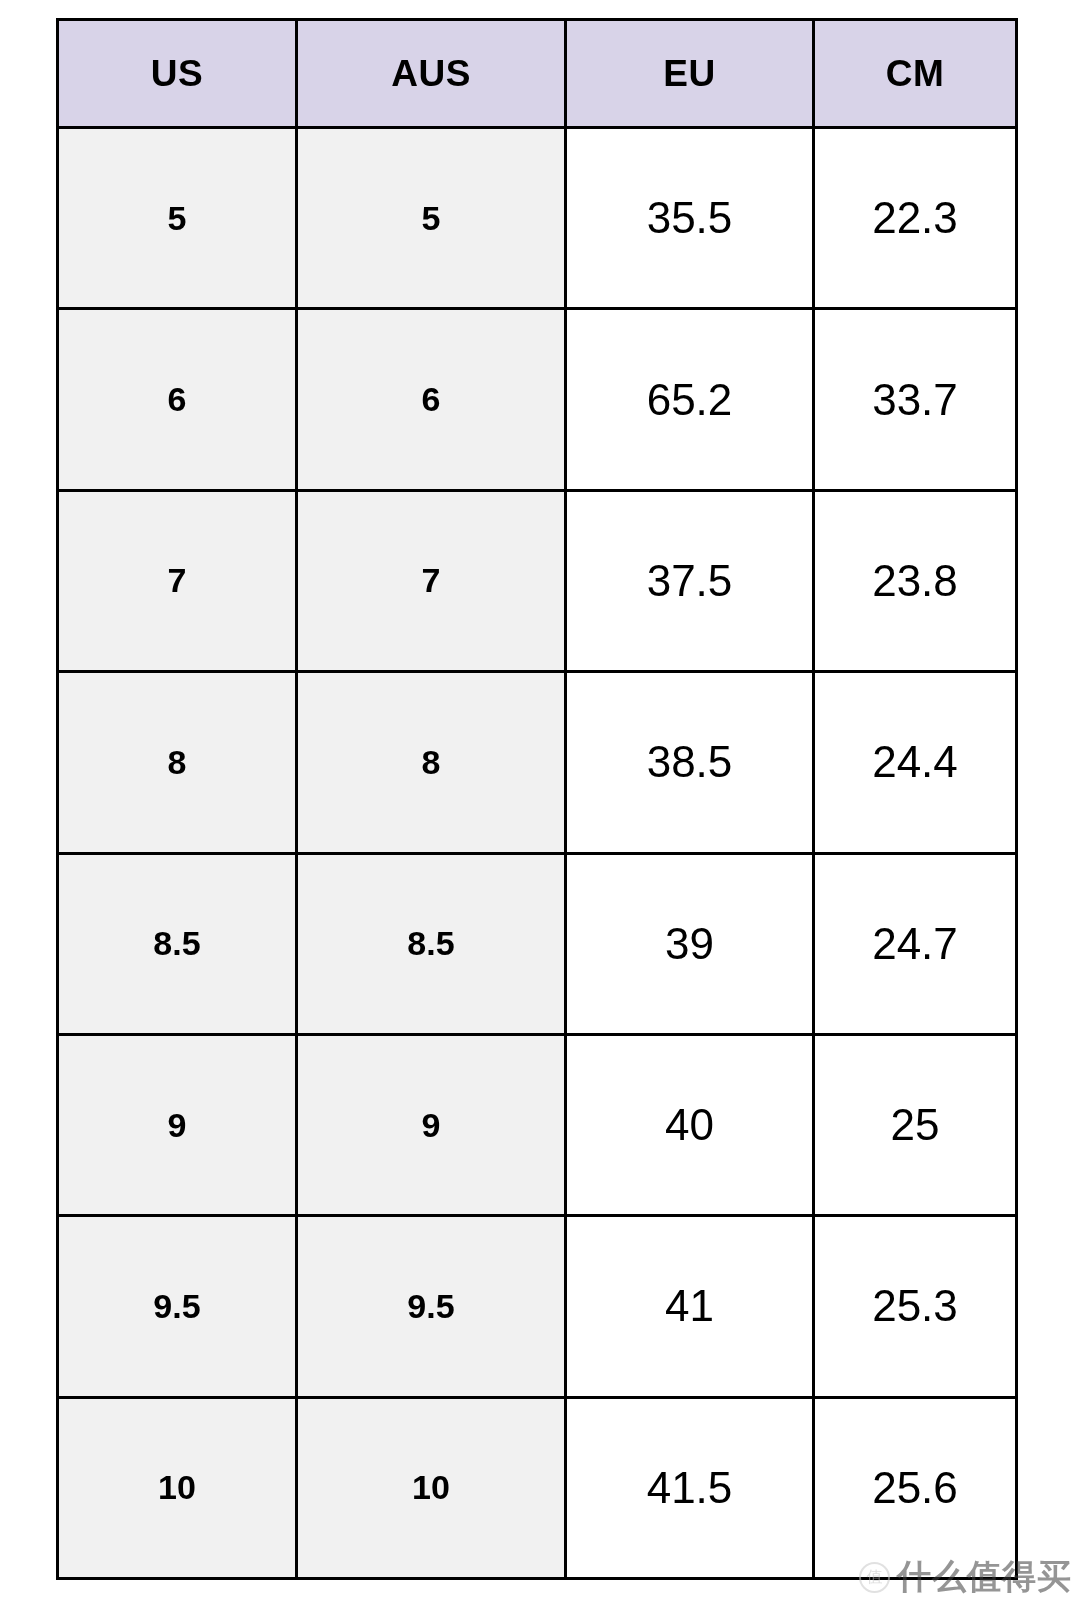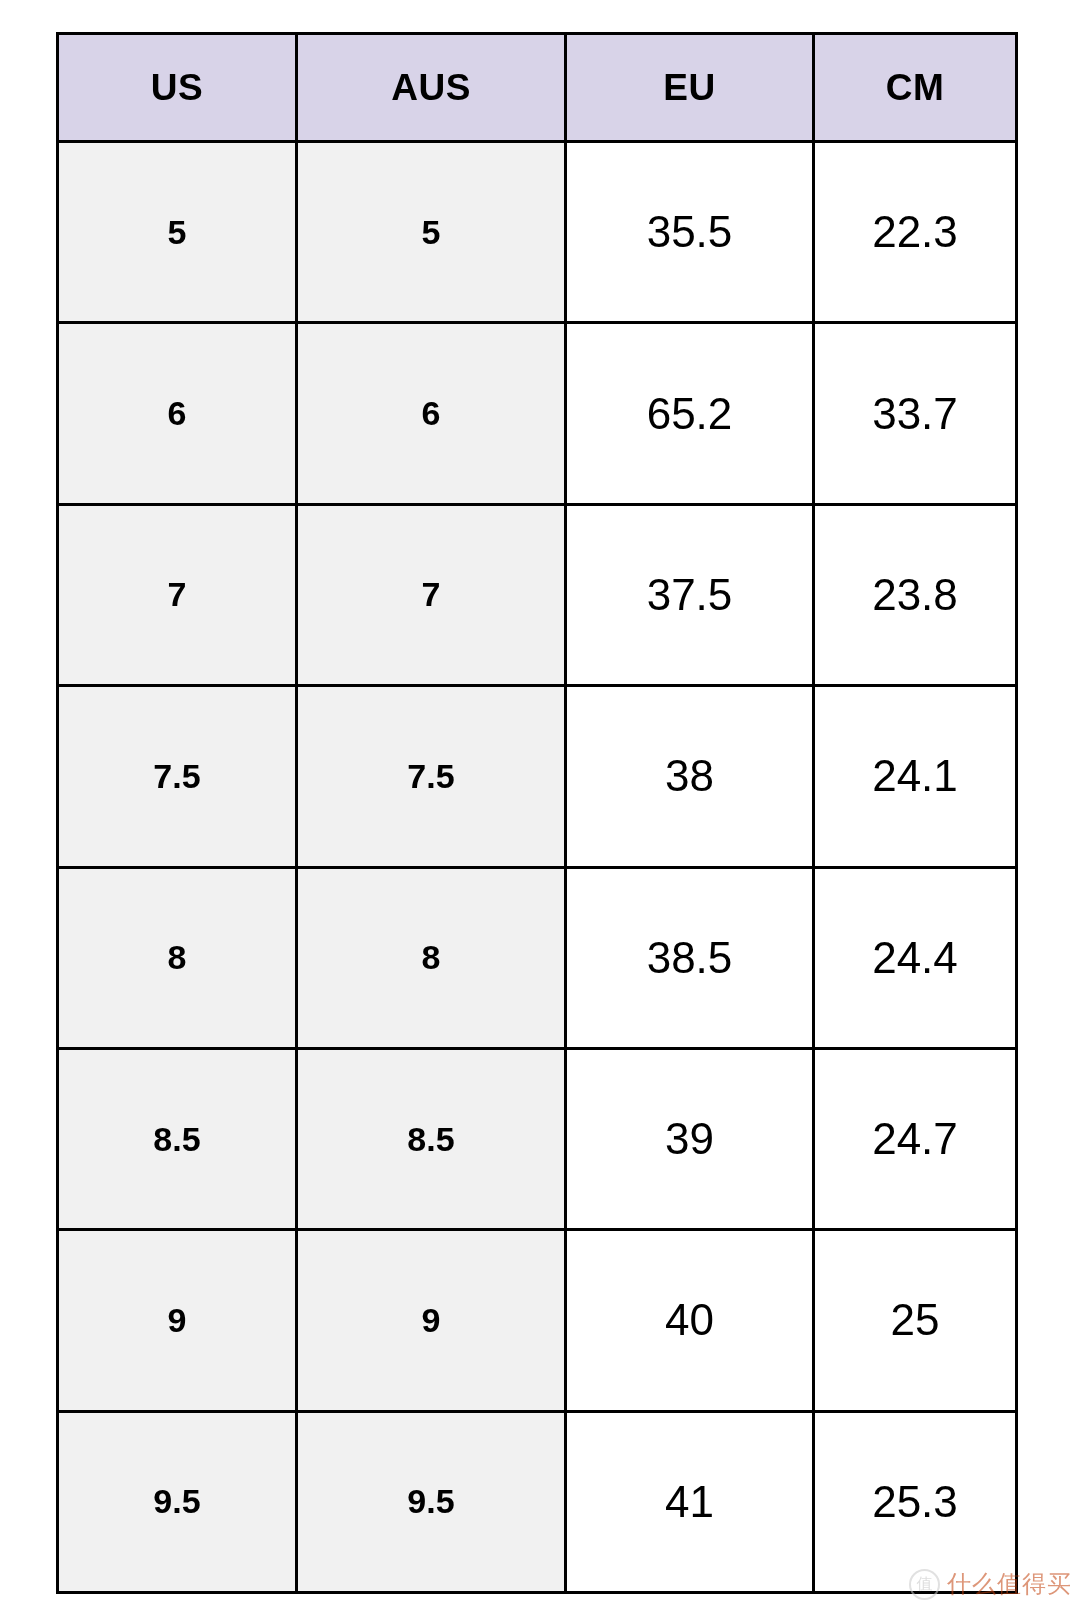--- a/index.html
+++ b/index.html
@@ -19,21 +19,21 @@
     position: relative;
     width: 1080px;
     height: 1606px;
     background: #ffffff;
   }
 
   
   #size-table-wrap {
     position: absolute;
     left: 56px;
-    top: 32px;
+    top: 18px;
     width: 842px;
     height: 1562px;
   }
 
   table.size-table {
     border-collapse: collapse;
     width: 959px;
     height: 1562px;
     table-layout: fixed;
     border: 3px solid #000000;
@@ -99,25 +99,26 @@
     border-radius: 50%;
     display: flex;
     align-items: center;
     justify-content: center;
     font-size: 16px;
     line-height: 1;
     color: #c4c4c4;
     font-family: "DejaVu Sans", sans-serif;
   }
   #watermark .wm-text {
-    font-size: 24px;
-    color: #c2410c;
+    font-size: 34px;
+    color: #404040;
     font-family: "DejaVu Sans", sans-serif;
     letter-spacing: 1px;
     white-space: nowrap;
+    font-weight: bold;
   }
 </style>
 </head>
 <body>
 
 <div id="page">
 
   <div id="size-table-wrap">
     <table class="size-table">
       <colgroup>
@@ -147,26 +148,20 @@
             <td class="cell-eu">65.2</td>
             <td class="cell-cm">33.7</td>
           </tr>
           <tr>
             <td class="cell-us">7</td>
             <td class="cell-aus">7</td>
             <td class="cell-eu">37.5</td>
             <td class="cell-cm">23.8</td>
           </tr>
           <tr>
-            <td class="cell-us">7.5</td>
-            <td class="cell-aus">7.5</td>
-            <td class="cell-eu">38</td>
-            <td class="cell-cm">24.1</td>
-          </tr>
-          <tr>
             <td class="cell-us">8</td>
             <td class="cell-aus">8</td>
             <td class="cell-eu">38.5</td>
             <td class="cell-cm">24.4</td>
           </tr>
           <tr>
             <td class="cell-us">8.5</td>
             <td class="cell-aus">8.5</td>
             <td class="cell-eu">39</td>
             <td class="cell-cm">24.7</td>
@@ -176,20 +171,26 @@
             <td class="cell-aus">9</td>
             <td class="cell-eu">40</td>
             <td class="cell-cm">25</td>
           </tr>
           <tr>
             <td class="cell-us">9.5</td>
             <td class="cell-aus">9.5</td>
             <td class="cell-eu">41</td>
             <td class="cell-cm">25.3</td>
           </tr>
+          <tr>
+            <td class="cell-us">10</td>
+            <td class="cell-aus">10</td>
+            <td class="cell-eu">41.5</td>
+            <td class="cell-cm">25.6</td>
+          </tr>
         </tbody>
     </table>
   </div>
 
   <div id="watermark">
     <span class="wm-badge">值</span>
     <span class="wm-text">什么值得买</span>
   </div>
 
 </div>

